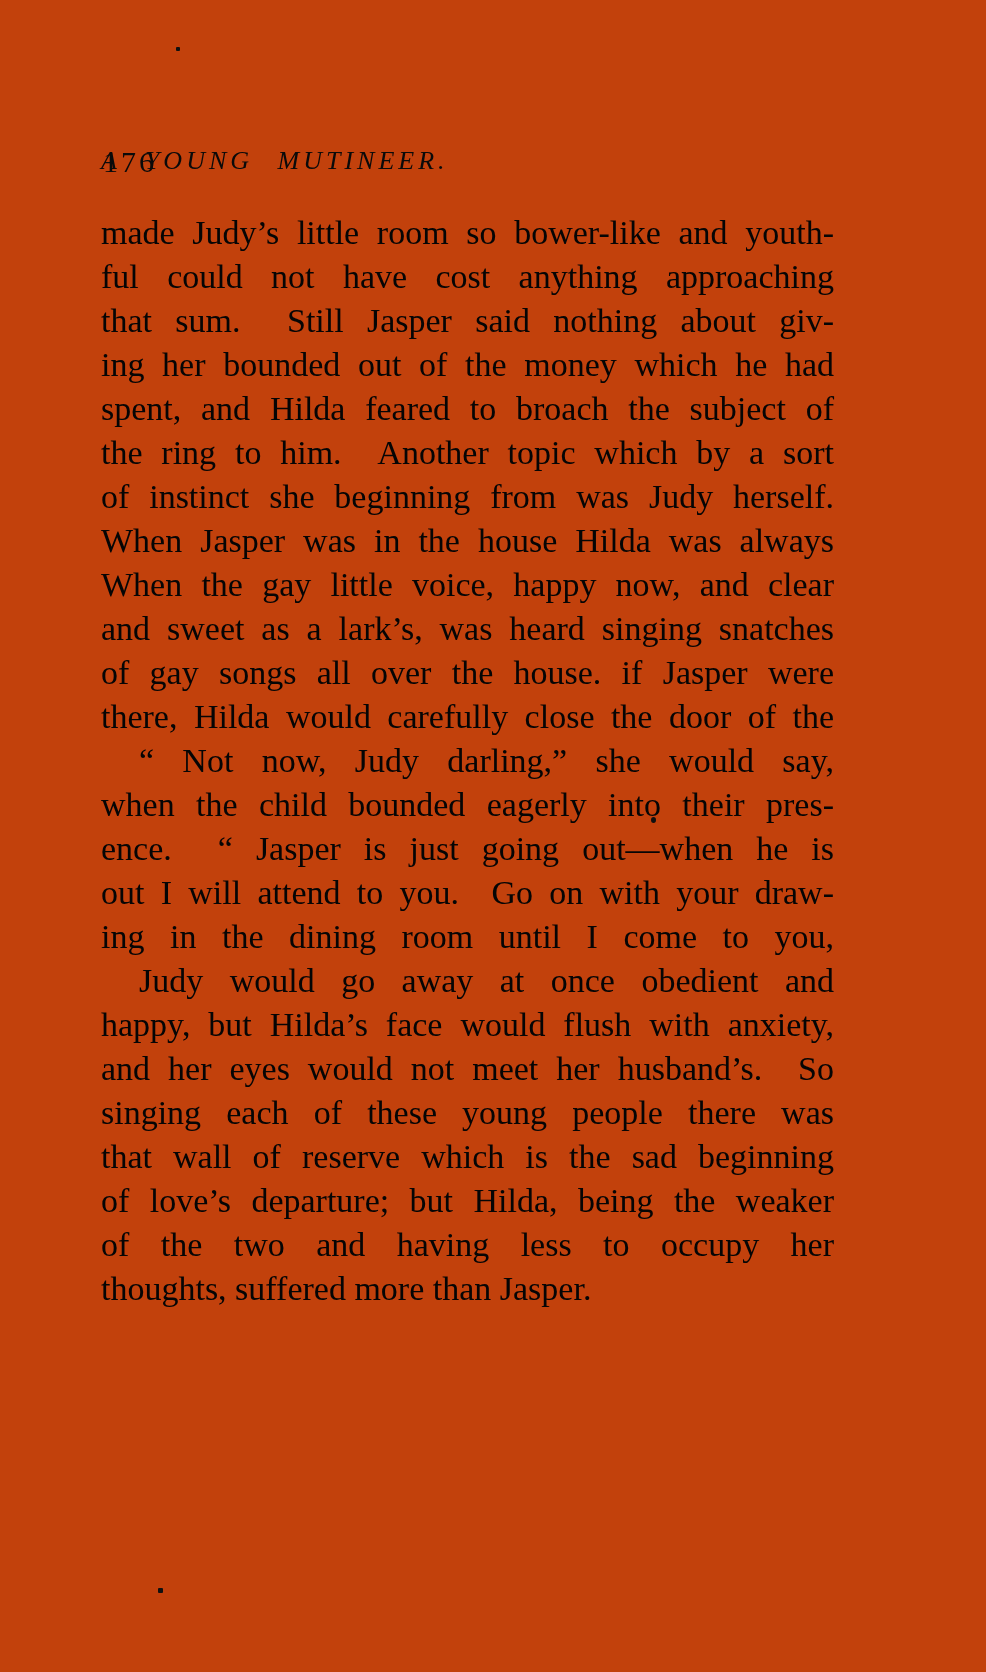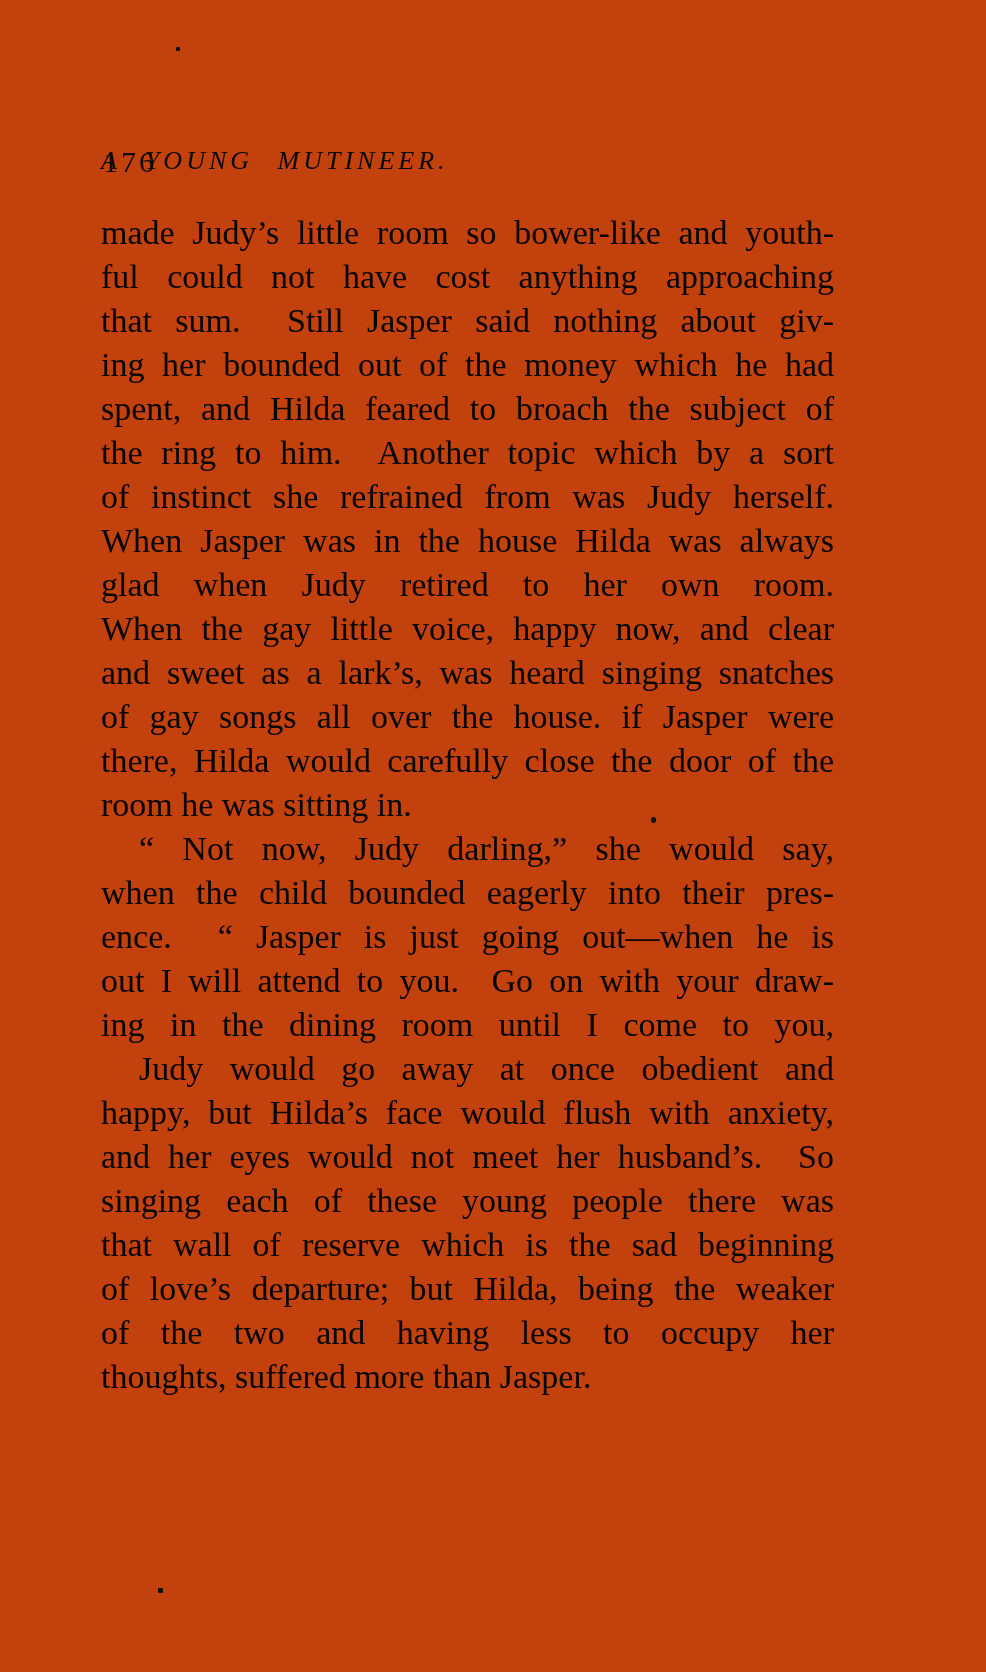--- a/index.html
+++ b/index.html
@@ -80,28 +80,26 @@
     <span class="running">A YOUNG MUTINEER.</span>
   </div>
 
   <div class="body">
     <div class="line">made Judy’s little room so bower-like and youth-</div>
     <div class="line">ful could not have cost anything approaching</div>
     <div class="line">that sum.&nbsp; Still Jasper said nothing about giv-</div>
     <div class="line">ing her bounded out of the money which he had</div>
     <div class="line">spent, and Hilda feared to broach the subject of</div>
     <div class="line">the ring to him.&nbsp; Another topic which by a sort</div>
-    <div class="line">of instinct she refrained from was Judy herself.</div>
+    <div class="line">of instinct she beginning from was Judy herself.</div>
     <div class="line">When Jasper was in the house Hilda was always</div>
-    <div class="line">glad when Judy retired to her own room.</div>
     <div class="line">When the gay little voice, happy now, and clear</div>
     <div class="line">and sweet as a lark’s, was heard singing snatches</div>
     <div class="line">of gay songs all over the house. if Jasper were</div>
     <div class="line">there, Hilda would carefully close the door of the</div>
-    <div class="line last">room he was sitting in.</div>
 
     <div class="line indent">“ Not now, Judy darling,” she would say,</div>
     <div class="line">when the child bounded eagerly into their pres-</div>
     <div class="line">ence.&nbsp; “ Jasper is just going out—when he is</div>
     <div class="line">out I will attend to you.&nbsp; Go on with your draw-</div>
     <div class="line">ing in the dining room until I come to you,</div>
 
     <div class="line indent">Judy would go away at once obedient and</div>
     <div class="line">happy, but Hilda’s face would flush with anxiety,</div>
     <div class="line">and her eyes would not meet her husband’s.&nbsp; So</div>

